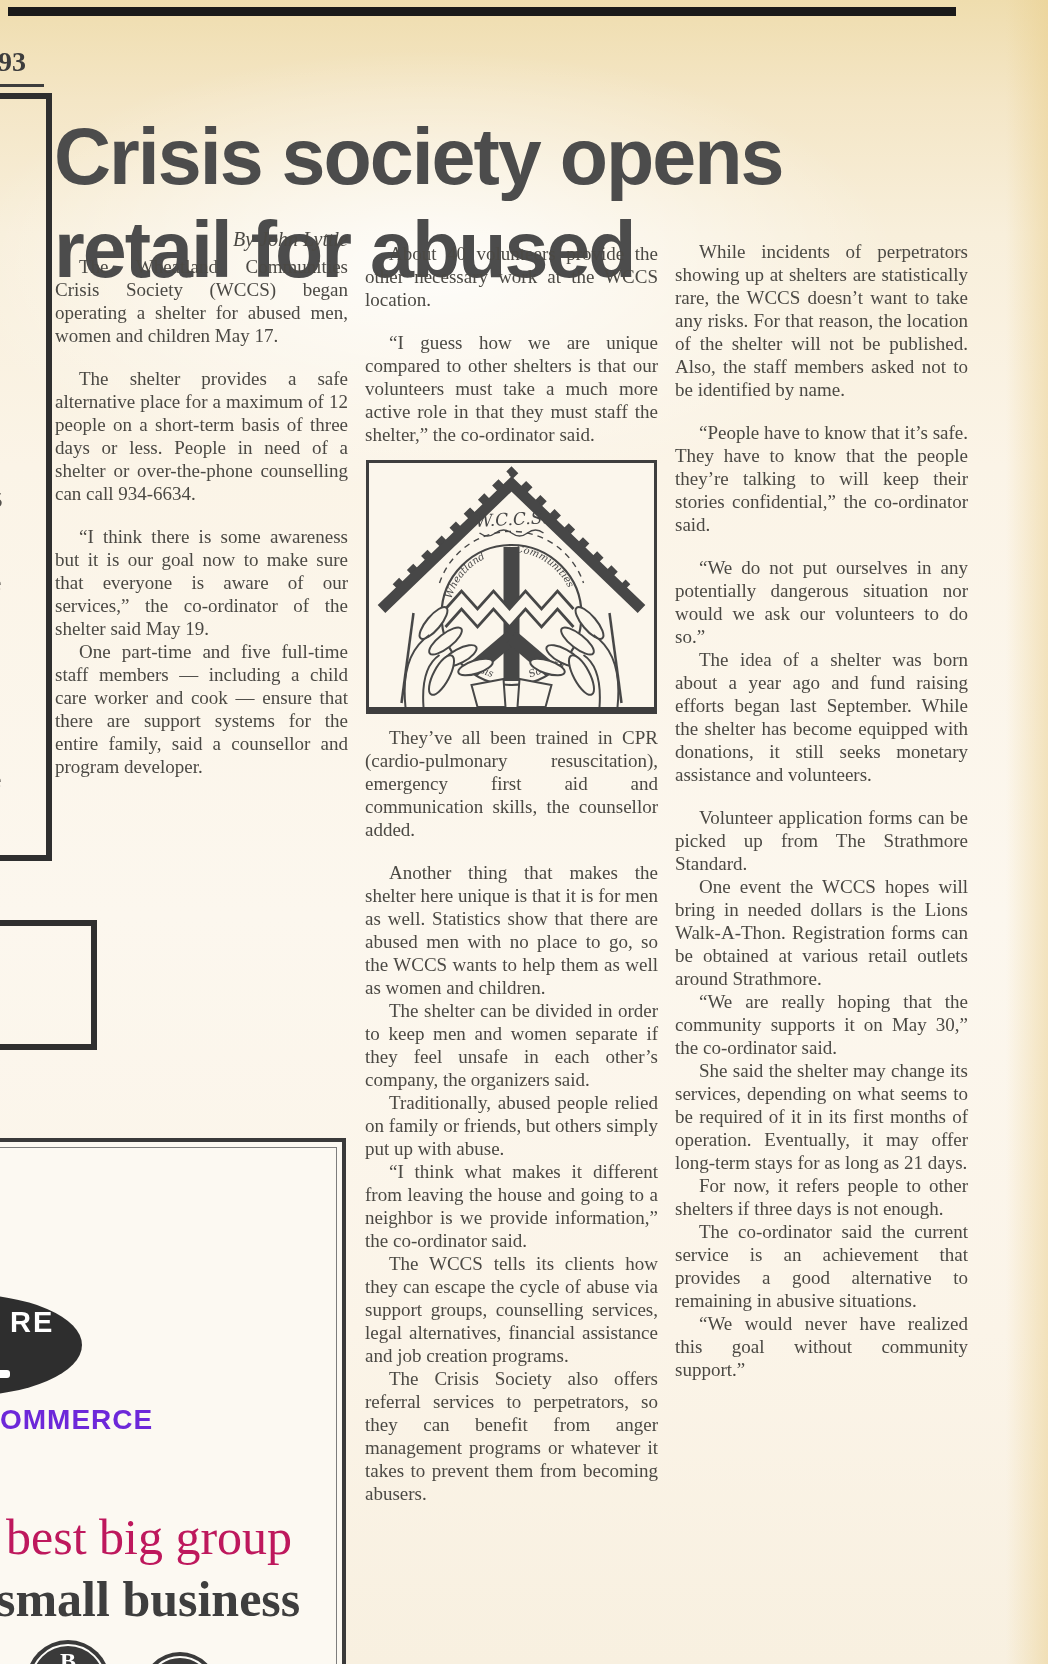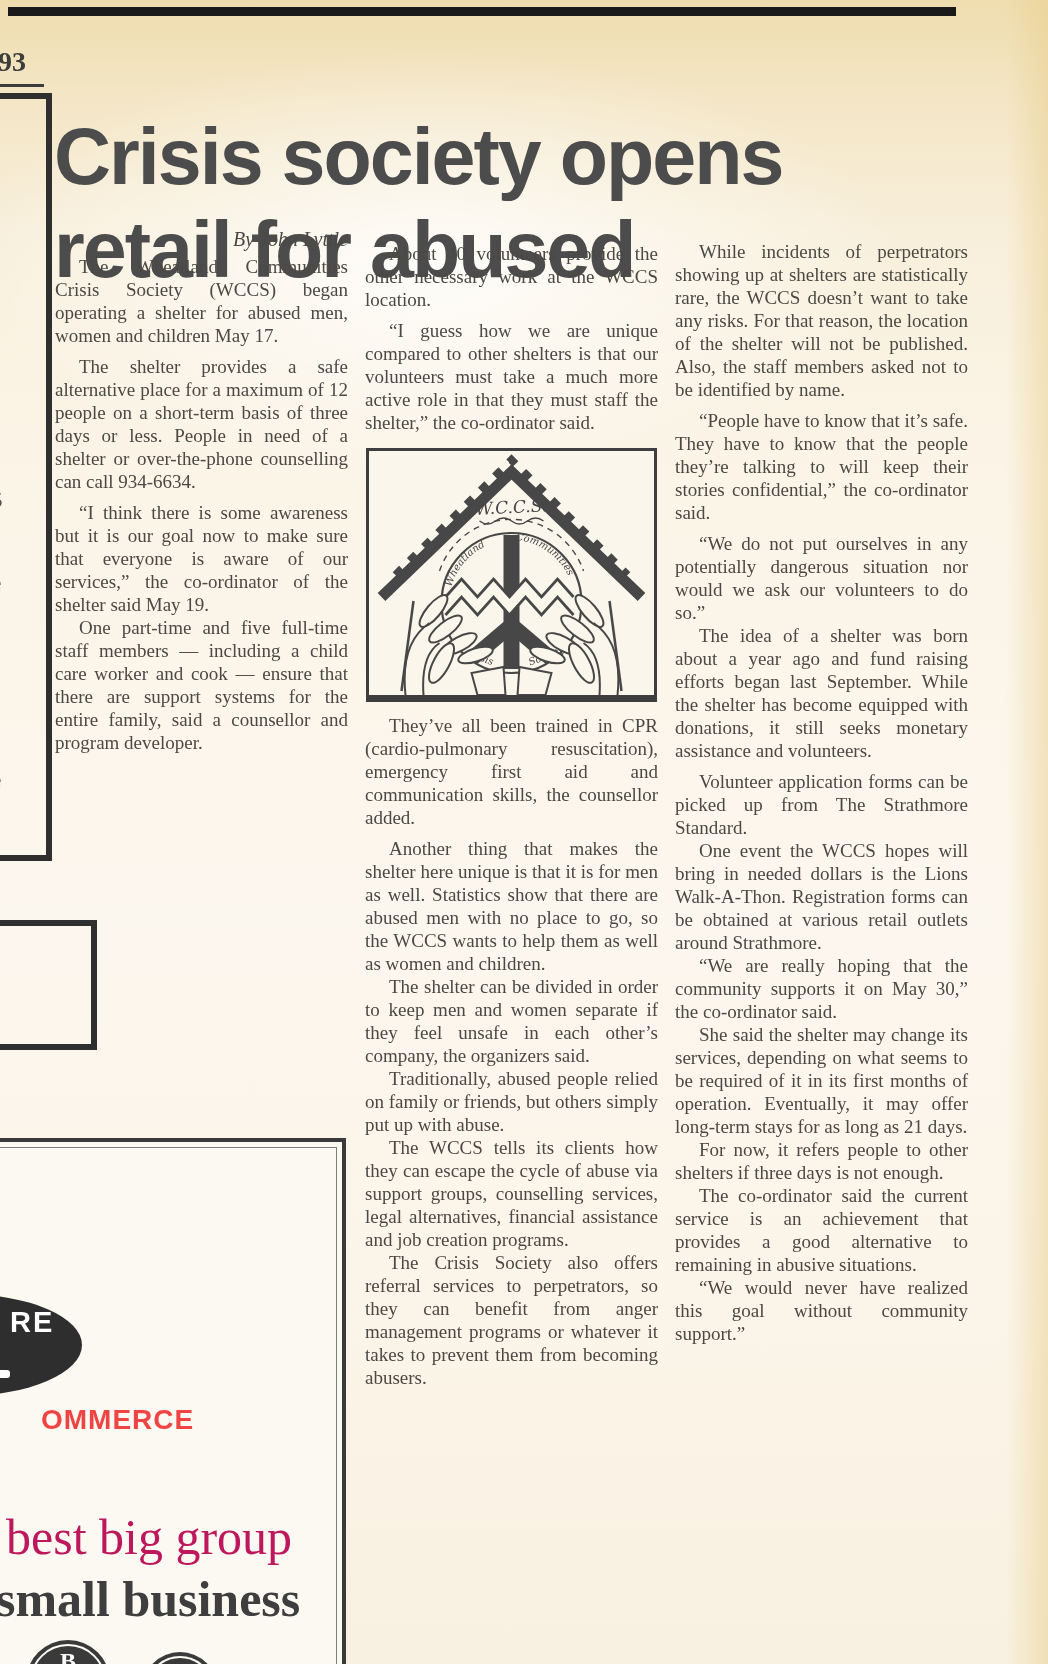--- a/index.html
+++ b/index.html
@@ -26,35 +26,35 @@
 
   .headline{position:absolute;left:54px;top:62px;
     font-family:"Liberation Sans",sans-serif;font-weight:700;
     font-size:79px;line-height:93px;letter-spacing:-2px;color:#4c4c4c;white-space:nowrap;margin-top:48px;}
 
   .cols{position:absolute;left:55px;top:228px;width:914px;display:flex;gap:17px;color:#4b4944;}
   .col{width:293px;font-size:19px;line-height:23px;text-align:justify;}
   .col-2{padding-top:14px}.col-3{padding-top:12px}
   .byline{font-weight:normal;font-style:italic;font-size:20px;margin:0 0 4px 4px;text-align:right;}
   .para{margin:0;text-indent:24px;}
-  .para.gap{margin-top:8px}
+  .para.gap{margin-top:20px}
   .para.biggap{}
 
   figure.logo-figure{margin:14px 1px 12px 1px;border:3px solid #3e3e3e;border-bottom-width:7px;
     background:#fbf6ec;padding:0;line-height:0;}
 
   .ad{position:absolute;left:-30px;top:1138px;width:368px;height:600px;
     border:4px solid #3a3a3a;background:#fcf9f2;}
   .ad::after{content:"";position:absolute;inset:5px;border:1.5px solid #7d7d7d;pointer-events:none;}
   .ad .ellipse{position:absolute;left:-130px;top:152px;width:238px;height:102px;border-radius:50%;background:#2e2e2e;}
   .ad .ellipse-label{position:absolute;left:36px;top:164px;font-family:"Liberation Sans",sans-serif;
     font-weight:bold;font-size:29px;color:#ffffff;letter-spacing:2px;}
   .ad .ellipse-dash{position:absolute;left:16px;top:228px;width:20px;height:8px;background:#fff;border-radius:3px;}
   .ad .word{position:absolute;left:26px;top:262px;font-family:"Liberation Sans",sans-serif;
-    font-weight:bold;font-size:28px;color:#ef4444;letter-spacing:1px;padding-left:41px;}
+    font-weight:bold;font-size:28px;color:#6d28d9;letter-spacing:1px;}
   .ad .tag1{position:absolute;left:32px;top:366px;font-weight:normal;font-size:50px;color:#be185d;white-space:nowrap;}
   .ad .tag2{position:absolute;left:22px;top:428px;font-weight:bold;font-size:50px;color:#3e3e3e;white-space:nowrap;}
   .badge{position:absolute;border-radius:50%;background:#3a3a3a;}
   .badge::before{content:"";position:absolute;inset:4px;border:2.5px solid #fdfcf8;border-radius:50%;}
   .badge1{left:52px;top:498px;width:84px;height:84px;}
   .badge2{left:168px;top:510px;width:76px;height:76px;}
   .badge .badge-letter{position:absolute;left:50%;top:9px;transform:translateX(-50%);
     color:#fff;font-weight:bold;font-size:24px;line-height:1;}
 </style>
 </head>
@@ -155,20 +155,21 @@
           <path d="M148,216 L146,244 L174,244 L180,222 Z"></path>
         </g>
       </svg>
     </figure>
 
     <div>
         <p class="para">They’ve all been trained in CPR (cardio-pulmonary resuscitation), emergency first aid and communication skills, the counsellor added.</p>
         <p class="para gap">Another thing that makes the shelter here unique is that it is for men as well. Statistics show that there are abused men with no place to go, so the WCCS wants to help them as well as women and children.</p>
         <p class="para">The shelter can be divided in order to keep men and women separate if they feel unsafe in each other’s company, the organizers said.</p>
         <p class="para">Traditionally, abused people relied on family or friends, but others simply put up with abuse.</p>
+        <p class="para">“I think what makes it different from leaving the house and going to a neighbor is we provide information,” the co-ordinator said.</p>
         <p class="para">The WCCS tells its clients how they can escape the cycle of abuse via support groups, counselling services, legal alternatives, financial assistance and job creation programs.</p>
         <p class="para">The Crisis Society also offers referral services to perpetrators, so they can benefit from anger management programs or whatever it takes to prevent them from becoming abusers.</p>
       </div>
   </div>
 
   <div class="col col-3">
     <div>
         <p class="para">While incidents of perpetrators showing up at shelters are statistically rare, the WCCS doesn’t want to take any risks. For that reason, the location of the shelter will not be published. Also, the staff members asked not to be identified by name.</p>
         <p class="para gap">“People have to know that it’s safe. They have to know that the people they’re talking to will keep their stories confidential,” the co-ordinator said.</p>
         <p class="para gap">“We do not put ourselves in any potentially dangerous situation nor would we ask our volunteers to do so.”</p>

